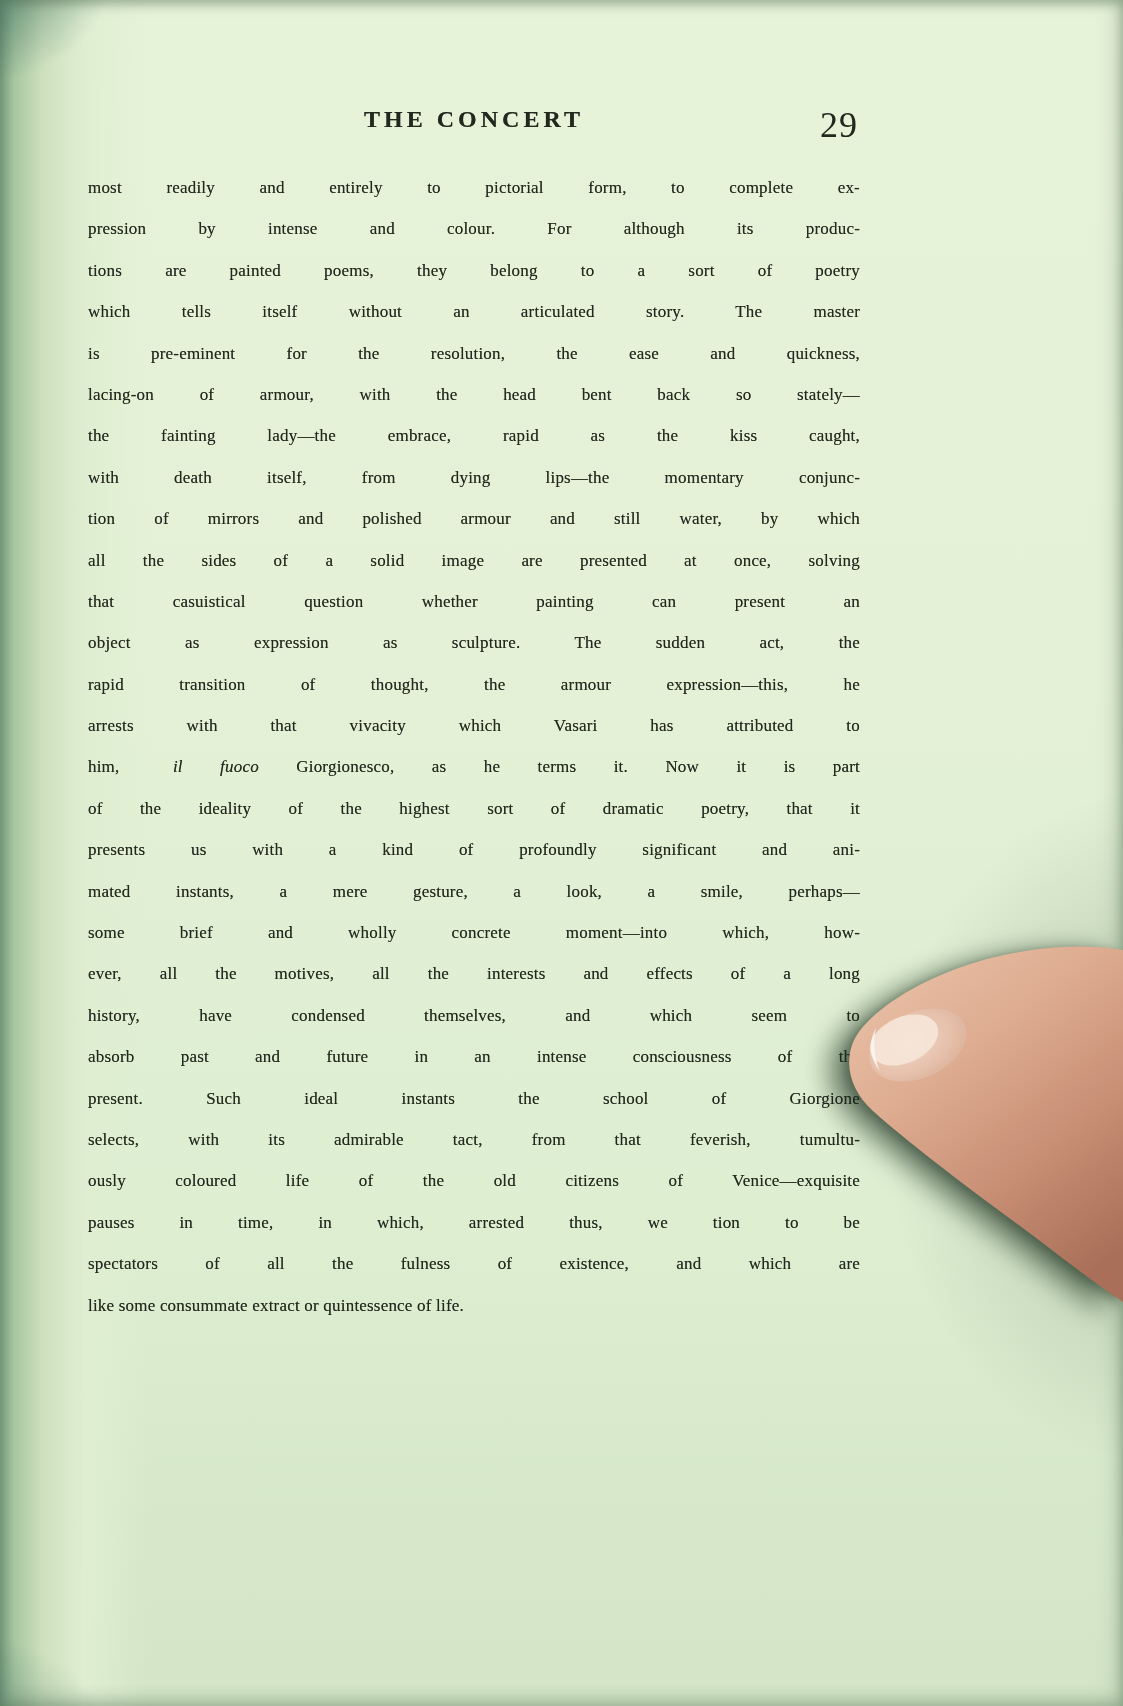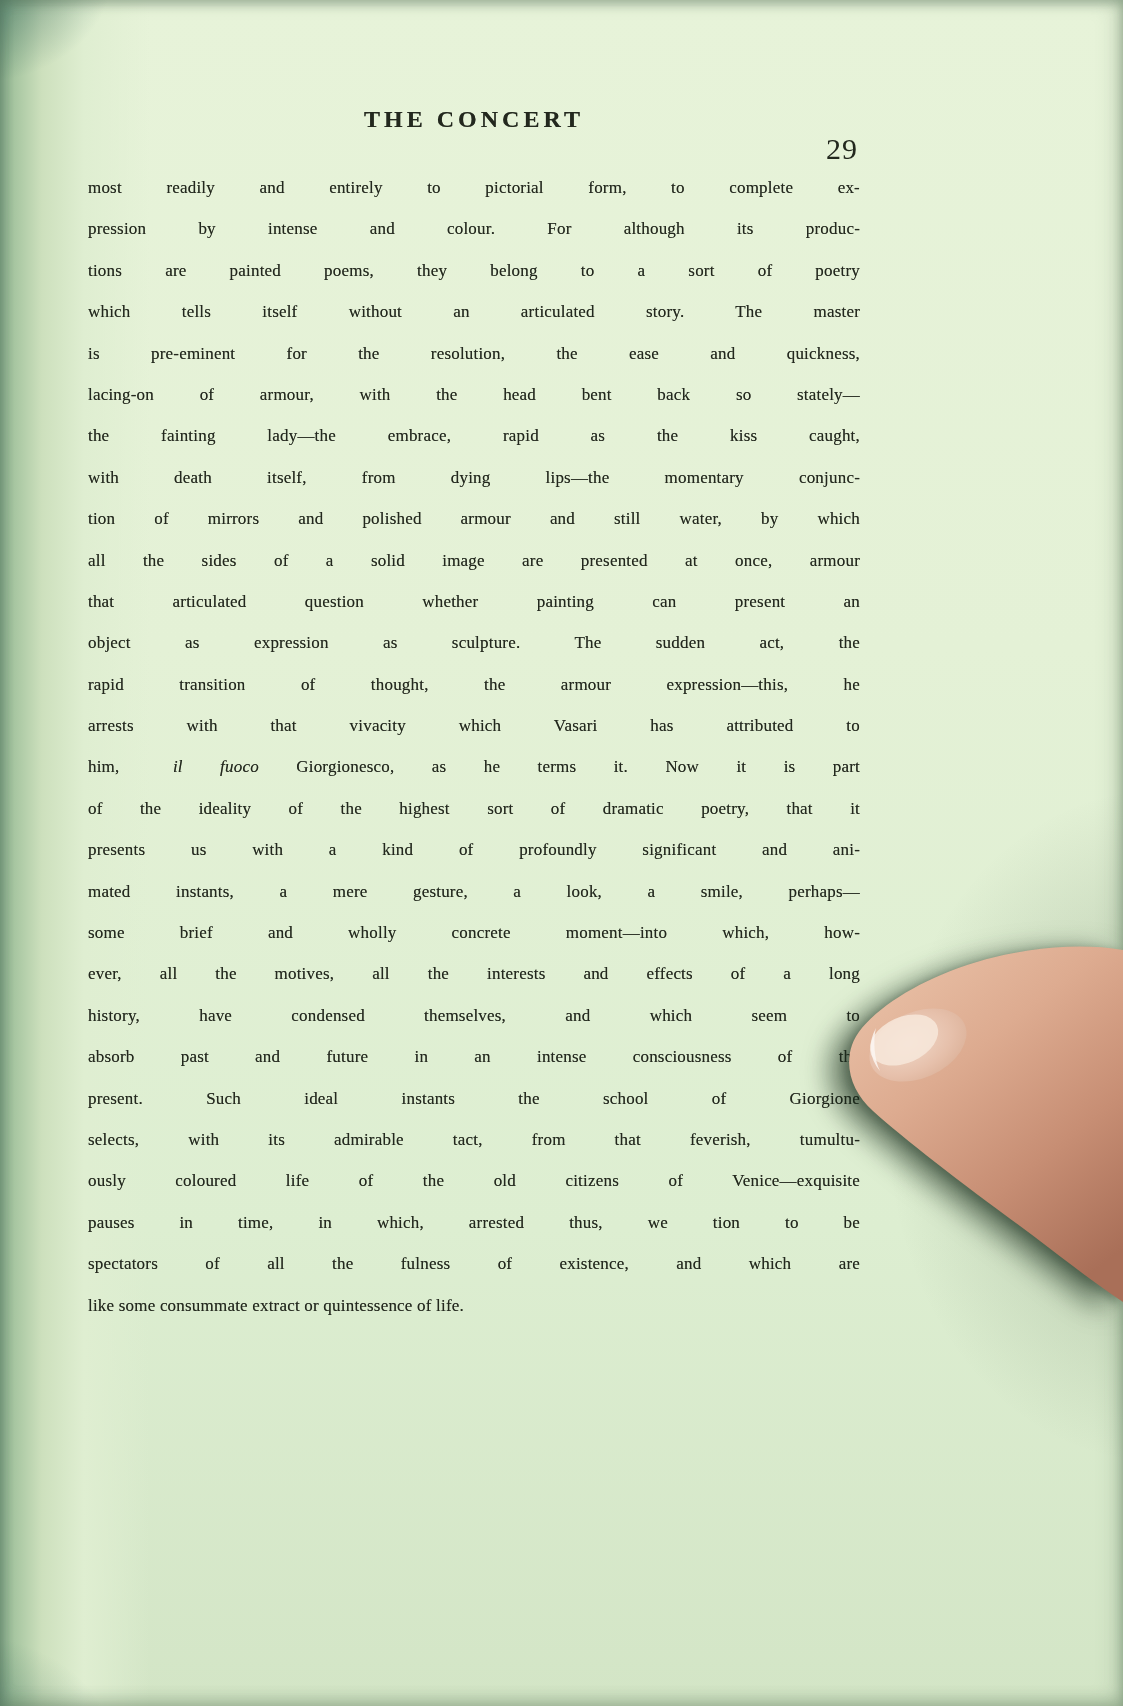--- a/index.html
+++ b/index.html
@@ -19,21 +19,21 @@
       inset 0 5px 10px rgba(80,110,85,.35),
       inset 0 -7px 14px rgba(90,120,90,.30),
       inset -8px 0 20px rgba(90,120,90,.22);
   }
   .header{position:absolute;left:88px;top:106px;width:772px;height:42px;color:#23281e;}
   .title{
     position:absolute;left:0;right:0;text-align:center;
     font-size:24px;font-weight:700;letter-spacing:4px;
     text-shadow:0 0 .4px rgba(35,40,30,.6);
   }
-  .pagenum{position:absolute;right:2px;top:-2px;font-size:30px;letter-spacing:1px;margin-top:28px;}
+  .pagenum{position:absolute;right:2px;top:-2px;font-size:36px;letter-spacing:1px;}
   .text-block{
     position:absolute;left:88px;top:167px;width:772px;
     color:#23281e;font-size:17px;line-height:41.4px;
     text-shadow:0 0 .4px rgba(35,40,30,.55);
   }
   .line{
     height:41.4px;white-space:normal;overflow:visible;
     text-align:justify;text-align-last:justify;
     letter-spacing:.2px;
   }
@@ -58,22 +58,22 @@
     <div class="text-block" id="text-block">
         <div class="line">most readily and entirely to pictorial form, to complete ex-</div>
         <div class="line">pression by intense and colour.  For although its produc-</div>
         <div class="line">tions are painted poems, they belong to a sort of poetry</div>
         <div class="line">which tells itself without an articulated story.  The master</div>
         <div class="line">is pre-eminent for the resolution, the ease and quickness,</div>
         <div class="line">lacing-on of armour, with the head bent back so stately—</div>
         <div class="line">the fainting lady—the embrace, rapid as the kiss caught,</div>
         <div class="line">with death itself, from dying lips—the momentary conjunc-</div>
         <div class="line">tion of mirrors and polished armour and still water, by which</div>
-        <div class="line">all the sides of a solid image are presented at once, armour</div>
-        <div class="line">that articulated question whether painting can present an</div>
+        <div class="line">all the sides of a solid image are presented at once, solving</div>
+        <div class="line">that casuistical question whether painting can present an</div>
         <div class="line">object as expression as sculpture.  The sudden act, the</div>
         <div class="line">rapid transition of thought, the armour expression—this, he</div>
         <div class="line">arrests with that vivacity which Vasari has attributed to</div>
         <div class="line">him, <i>il fuoco</i> Giorgionesco, as he terms it.  Now it is part</div>
         <div class="line">of the ideality of the highest sort of dramatic poetry, that it</div>
         <div class="line">presents us with a kind of profoundly significant and ani-</div>
         <div class="line">mated instants, a mere gesture, a look, a smile, perhaps—</div>
         <div class="line">some brief and wholly concrete moment—into which, how-</div>
         <div class="line">ever, all the motives, all the interests and effects of a long</div>
         <div class="line">history, have condensed themselves, and which seem to</div>

